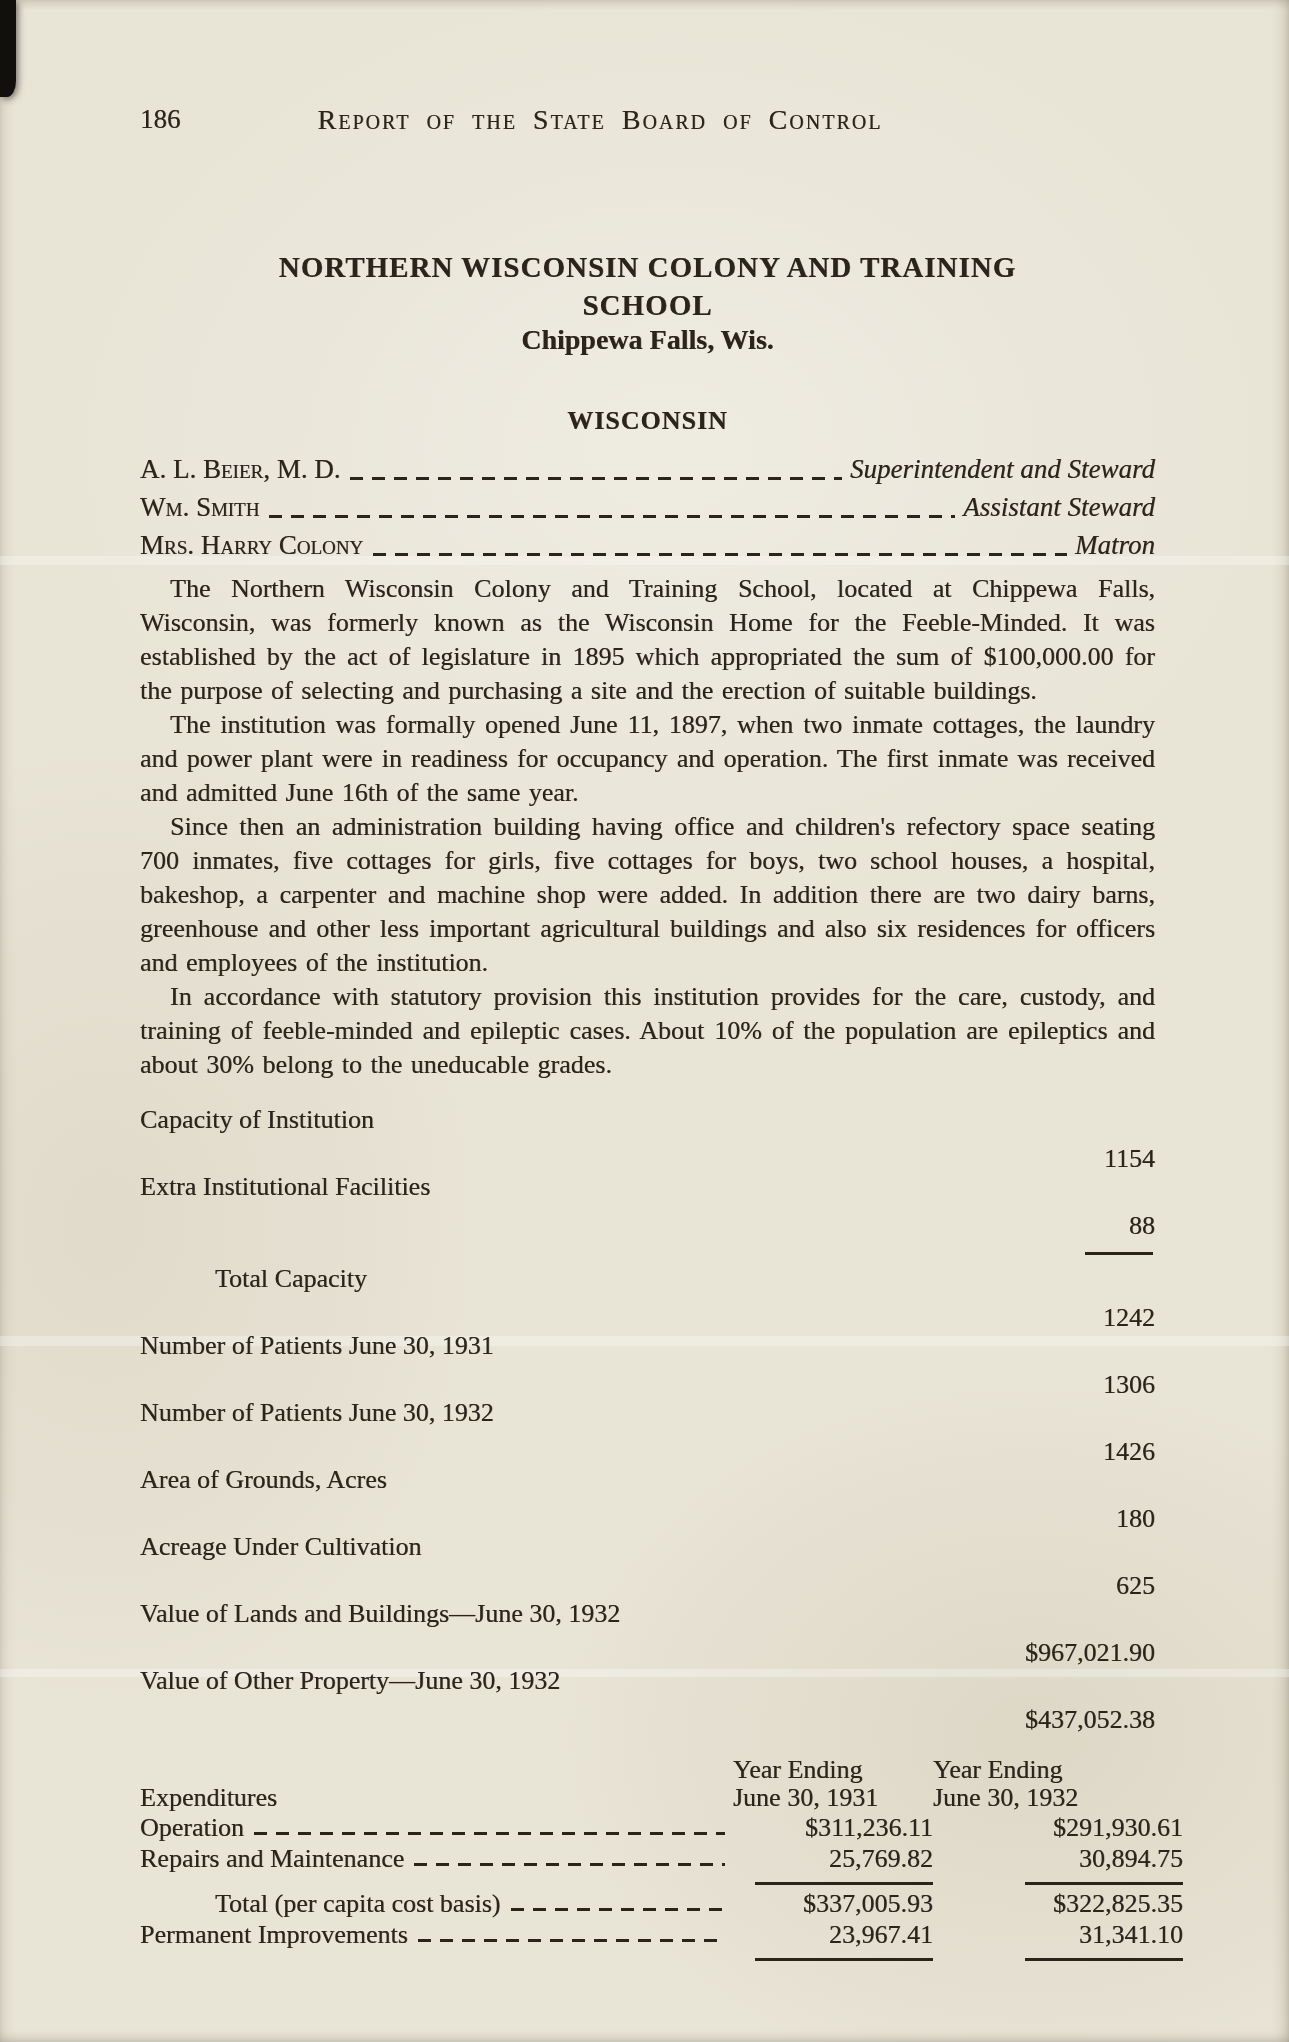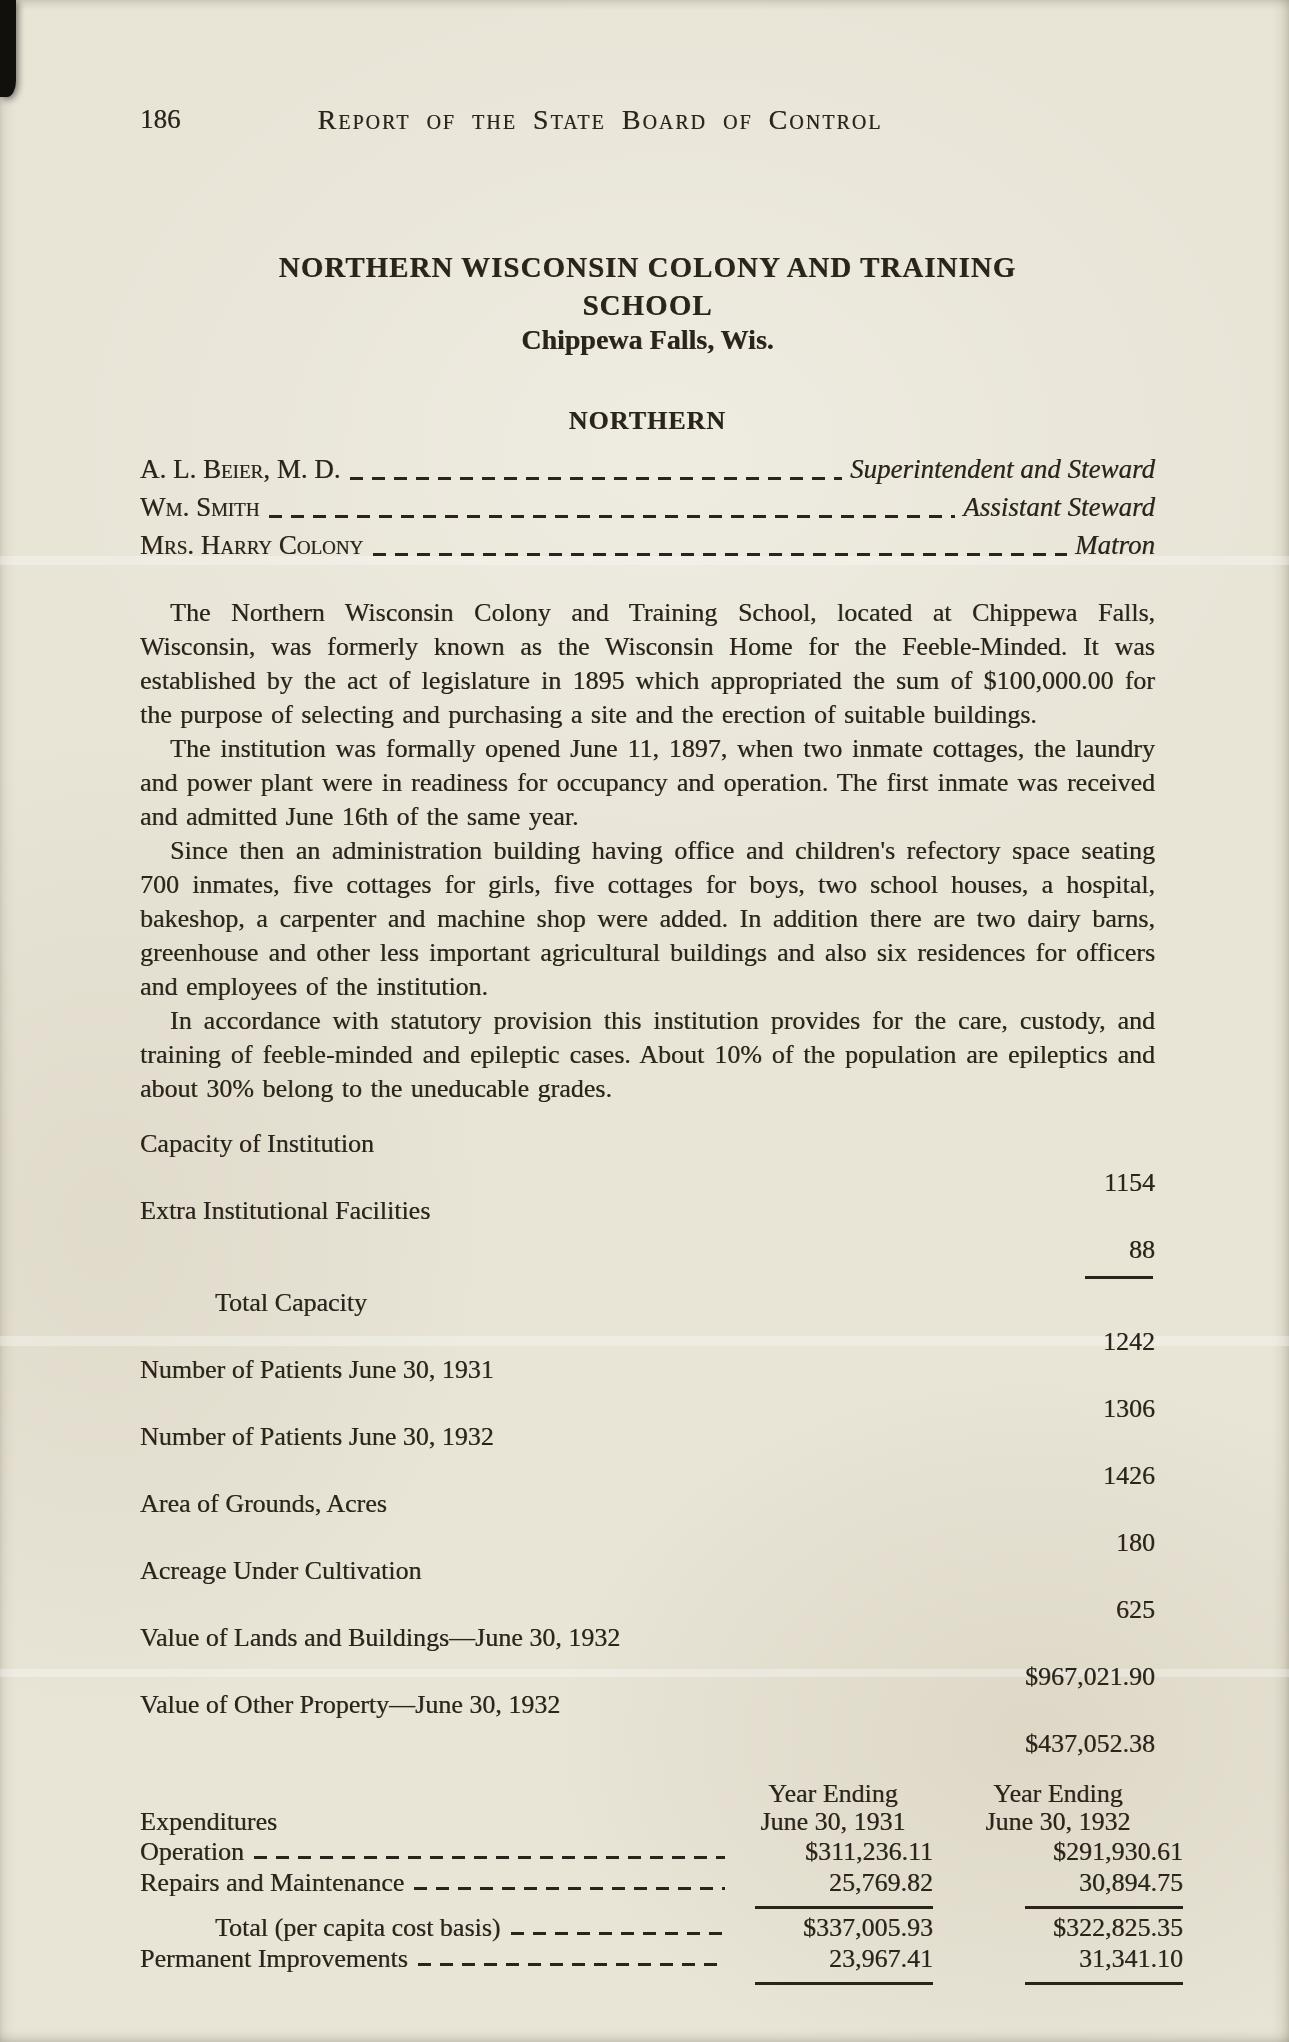--- a/index.html
+++ b/index.html
@@ -68,36 +68,36 @@
   .officers { margin-top: 14px; }
   .off-row { display: flex; line-height: 38px; font-size: 27px; }
   .off-name { white-space: nowrap; font-variant: small-caps; }
   .off-role { white-space: nowrap; font-style: italic; }
 
   
   .body-par {
     margin: 0; font-size: 26px; line-height: 34px;
     text-align: justify; text-indent: 30px; word-spacing: 2px;
   }
-  .body-par.first { margin-top: 32px; }
+  .body-par.first { margin-top: 8px; }
 
   
   .stats { margin-top: 24px; font-size: 26px; }
   .stat-row { display: flex; line-height: 28px; flex-direction: column; }
   .stat-label { white-space: nowrap; }
   .stat-label.indent { padding-left: 75px; }
   .stat-value { min-width: 74px; text-align: right; white-space: nowrap; }
   .stat-rule { width: 68px; height: 3px; background: currentColor; margin: 12px 2px 10px auto; }
 
   
   .exp { margin-top: 22px; margin-right: -28px; font-size: 26px; }
   .exp-header { display: flex; align-items: flex-end; line-height: 28px; }
   .exp-section-label { white-space: nowrap; }
   .exp-spacer { flex: 1 1 auto; }
-  .hcol div { text-align: center; }
+  .hcol div { text-align: left; }
   .col31 { width: 200px; text-align: right; white-space: nowrap; }
   .col32 { width: 250px; text-align: right; white-space: nowrap; }
   .exp-row { display: flex; line-height: 31px; }
   .exp-label { white-space: nowrap; }
   .exp-label.indent { padding-left: 75px; }
   .exp-rules { display: flex; justify-content: flex-end; margin: 8px 0 3px 0; }
   .rule { height: 3px; background: currentColor; }
   .r31 { width: 178px; margin-right: 92px; }
   .r32 { width: 158px; }
 </style>
@@ -117,21 +117,21 @@
       <div class="header-title">Report of the State Board of Control</div>
     </div>
 
     <div class="main-title">
       <div>NORTHERN WISCONSIN COLONY AND TRAINING</div>
       <div>SCHOOL</div>
     </div>
 
     <div class="subtitle">Chippewa Falls, Wis.</div>
 
-    <div class="officers-heading">NORTHERN</div>
+    <div class="officers-heading">WISCONSIN</div>
 
     <div class="officers">
       <div class="off-row">
         <span class="off-name">A. L. Beier, M. D.</span>
         <span class="leader"></span>
         <span class="off-role">Superintendent and Steward</span>
       </div>
       <div class="off-row">
         <span class="off-name">Wm. Smith</span>
         <span class="leader"></span>

